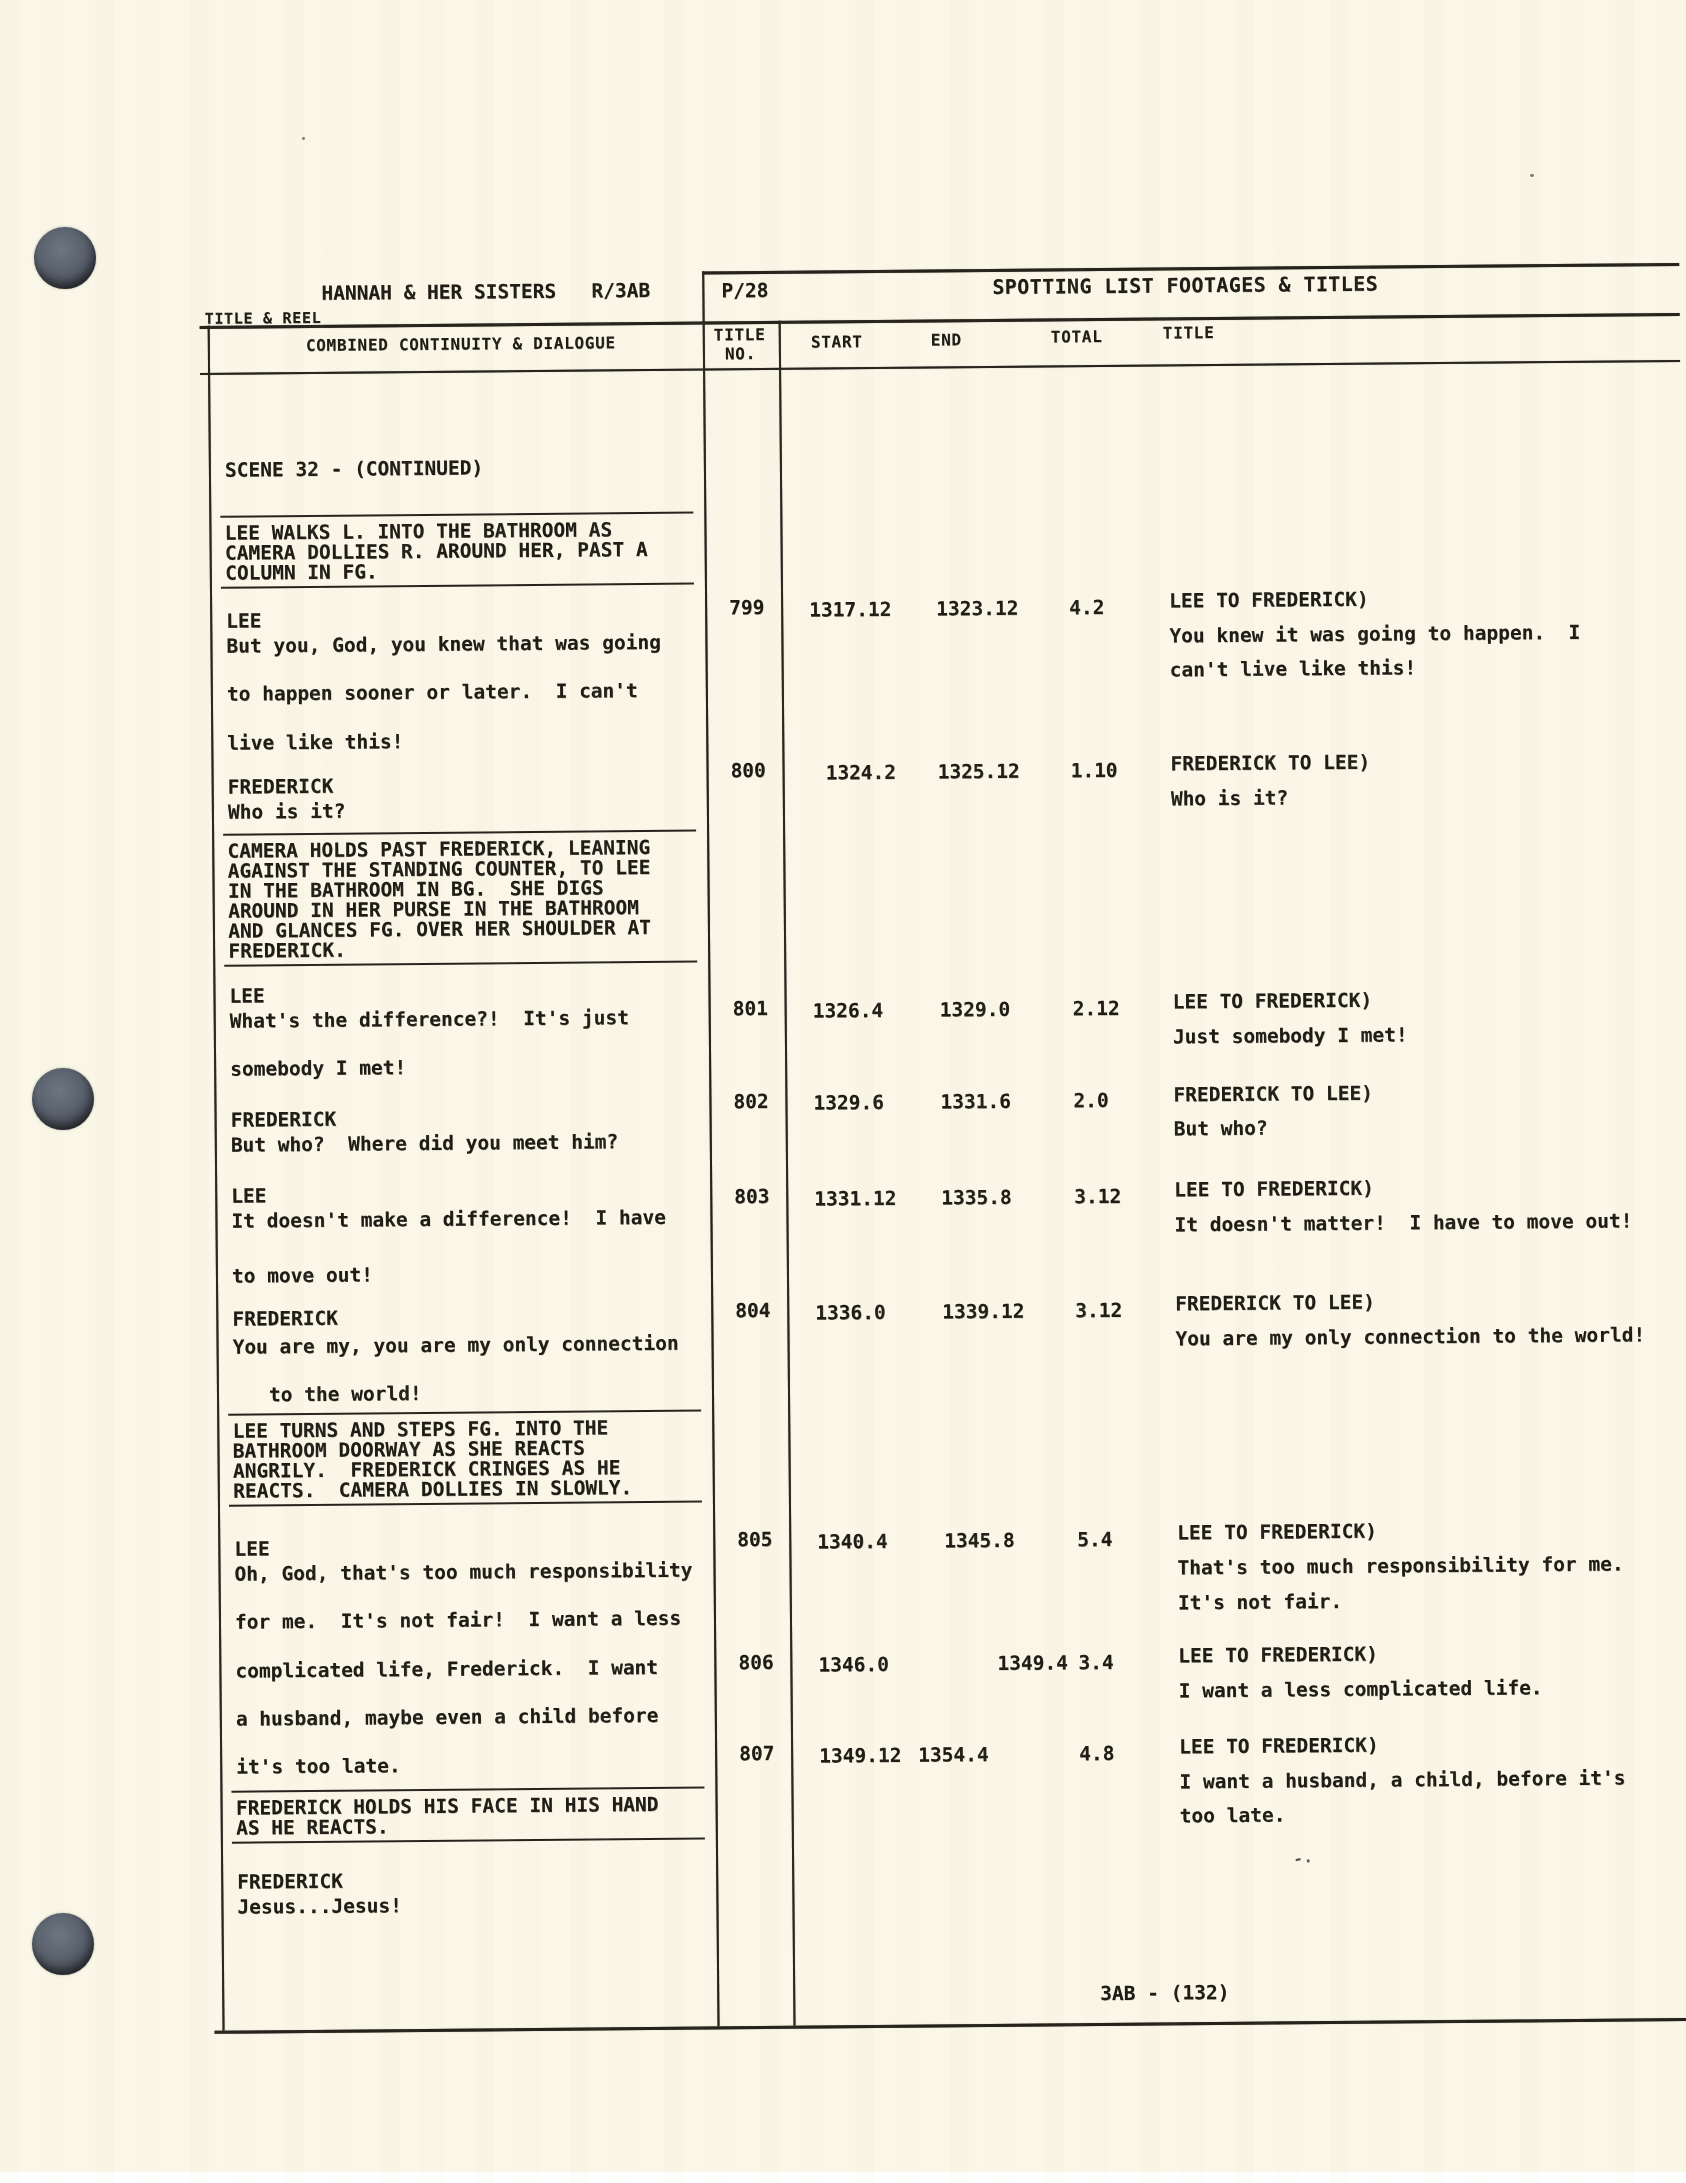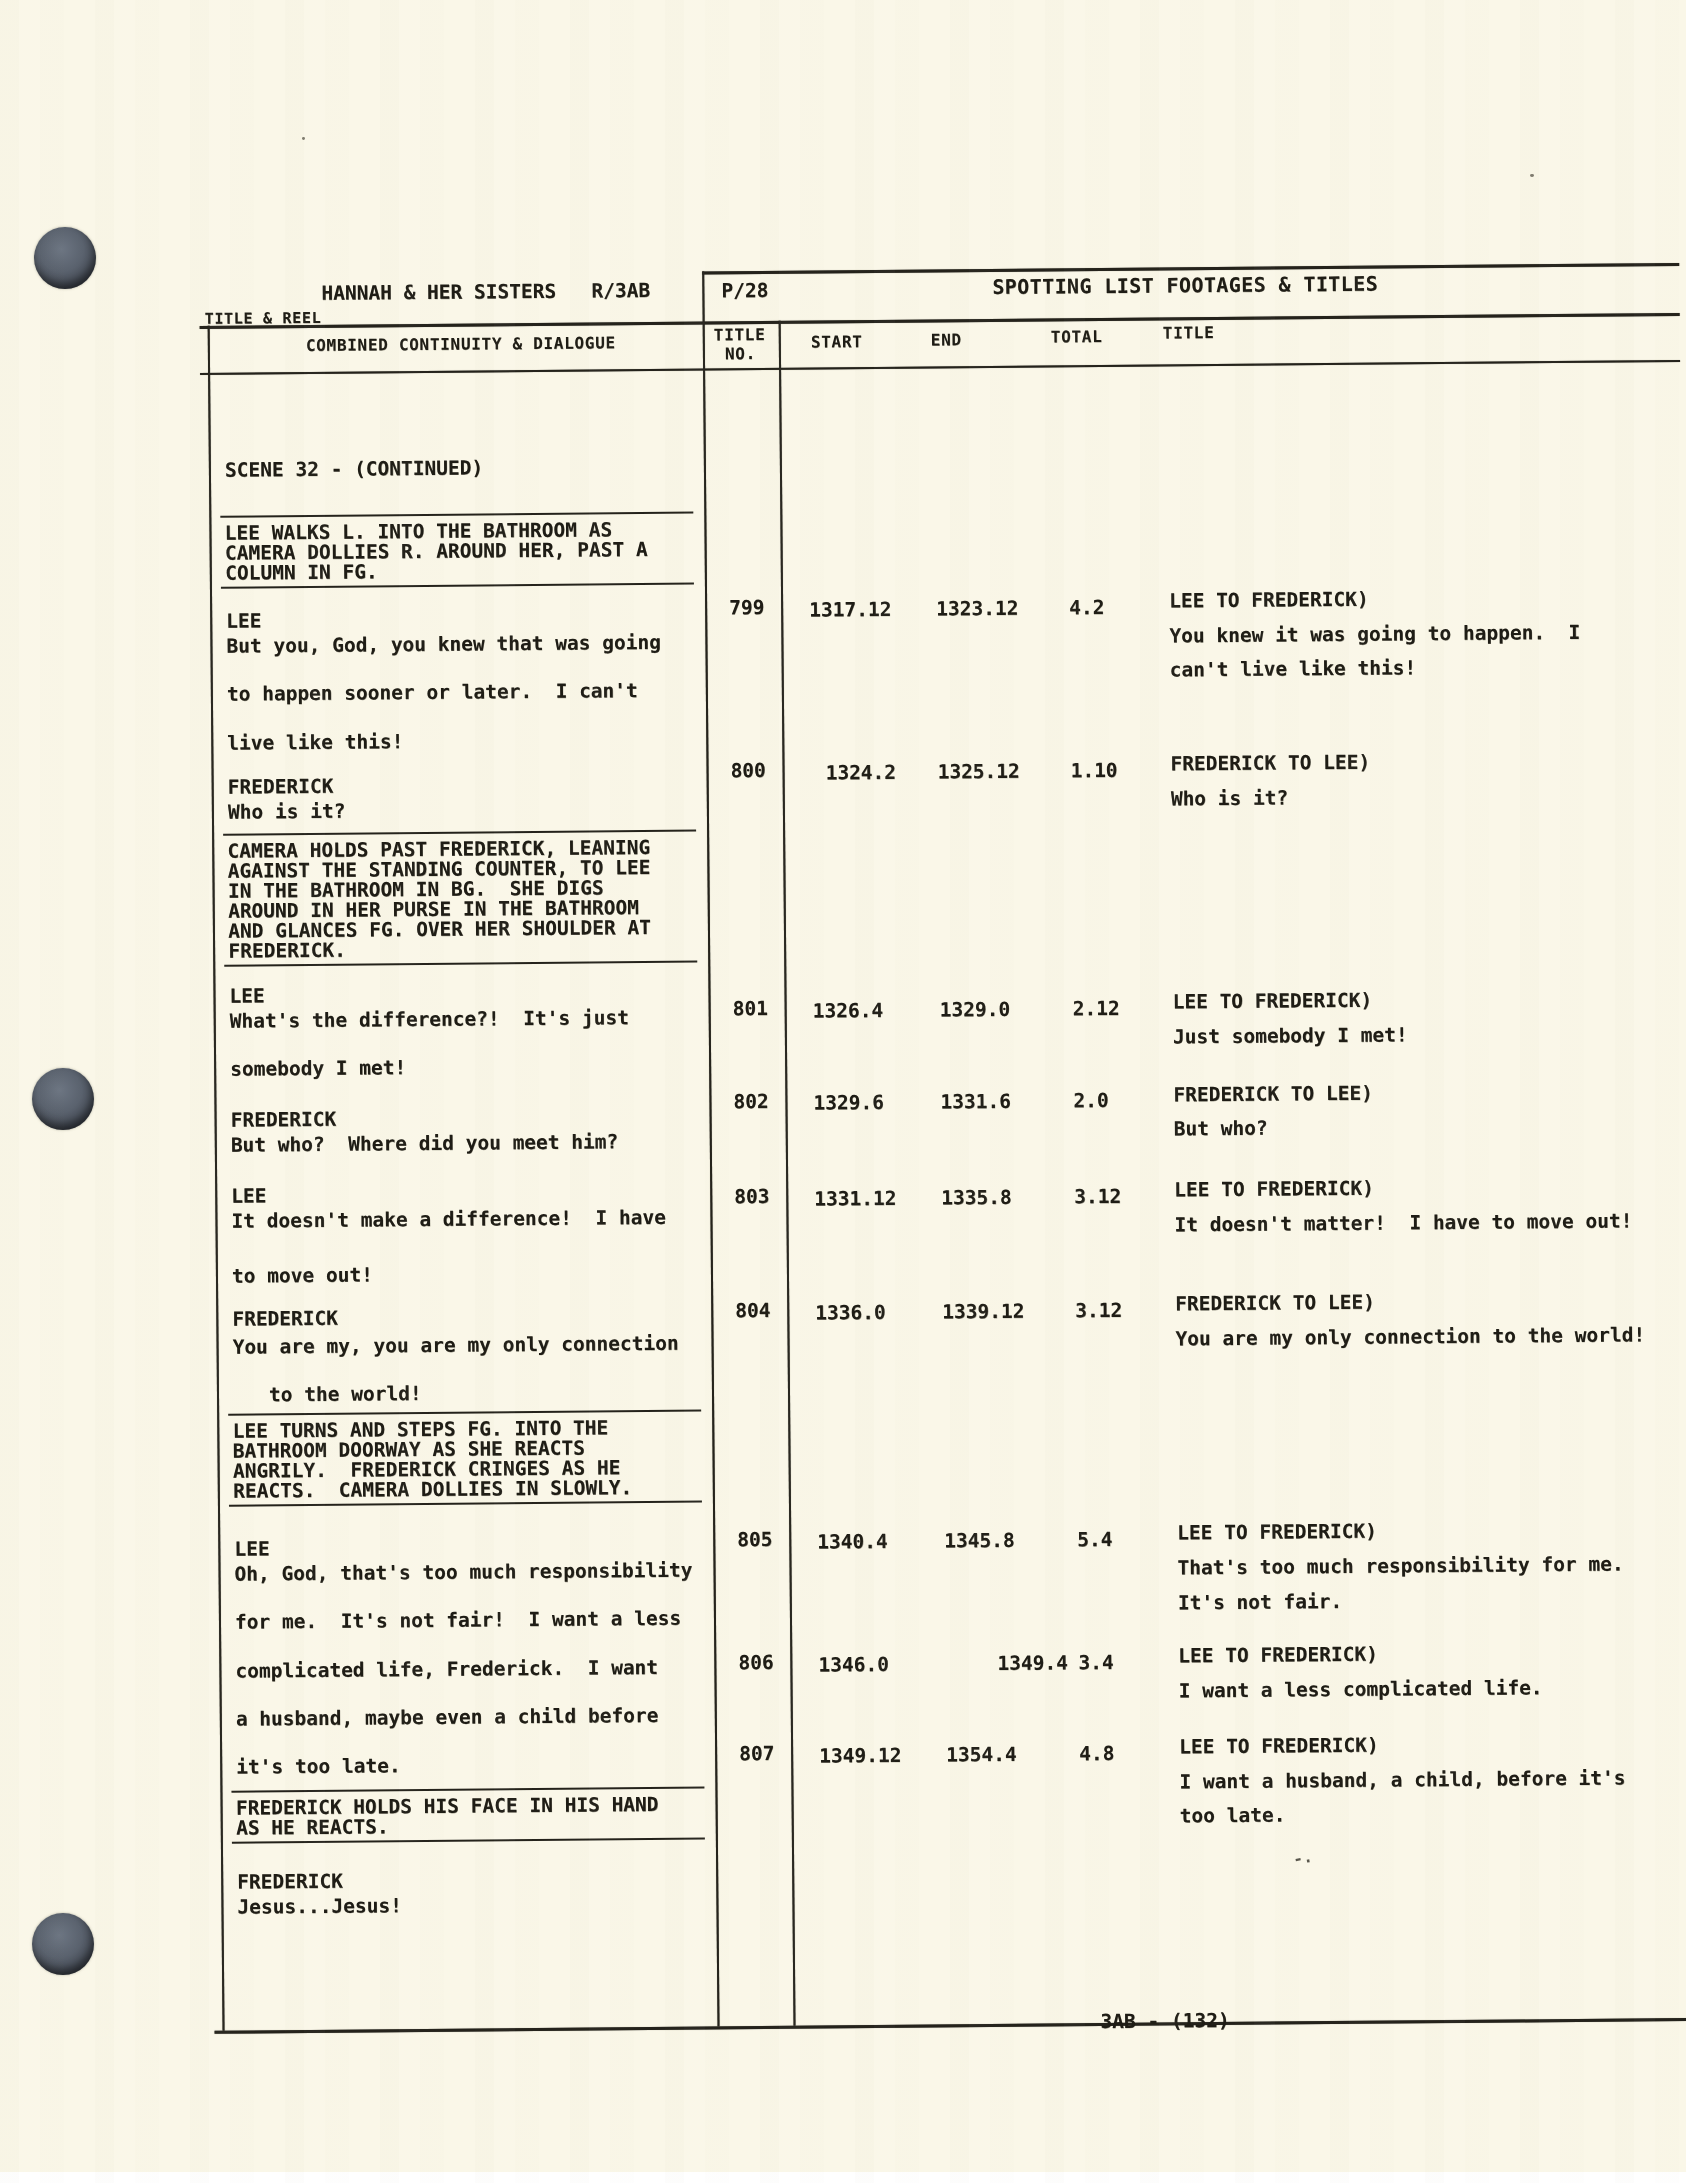--- a/index.html
+++ b/index.html
@@ -172,27 +172,27 @@
 
     <div class="t" style="left:733px;top:1652px;">806</div>
     <div class="t" style="left:813px;top:1655px;">1346.0</div>
     <div class="t" style="left:992px;top:1655px;">1349.4</div>
     <div class="t" style="left:1073px;top:1655px;">3.4</div>
     <div class="t" style="left:1173px;top:1649px;">LEE TO FREDERICK)</div>
     <div class="t" style="left:1173px;top:1684px;">I want a less complicated life.</div>
 
     <div class="t" style="left:733px;top:1743px;">807</div>
     <div class="t" style="left:813px;top:1746px;">1349.12</div>
-    <div class="t" style="left:940px;top:1746px;">1354.4</div>
+    <div class="t" style="left:912px;top:1746px;">1354.4</div>
     <div class="t" style="left:1073px;top:1746px;">4.8</div>
     <div class="t" style="left:1173px;top:1740px;">LEE TO FREDERICK)</div>
     <div class="t" style="left:1173px;top:1775px;">I want a husband, a child, before it's</div>
     <div class="t" style="left:1173px;top:1809px;">too late.</div>
 
-    <div class="t" style="left:1092px;top:1986px;margin-top:28px;">3AB - (132)</div>
+    <div class="t" style="left:1092px;top:1986px;">3AB - (132)</div>
     <div class="stray" style="left:1286px;top:1852px;">-.</div>
 
   </div>
 
   <div class="hole" style="left:34px;top:227px;"></div>
   <div class="hole" style="left:32px;top:1068px;"></div>
   <div class="hole" style="left:32px;top:1913px;"></div>
 
   <div class="speck" style="left:302px;top:137px;width:2.9px;height:2.9px;"></div>
   <div class="speck" style="left:1530px;top:174px;width:3.6px;height:2.9px;"></div>

